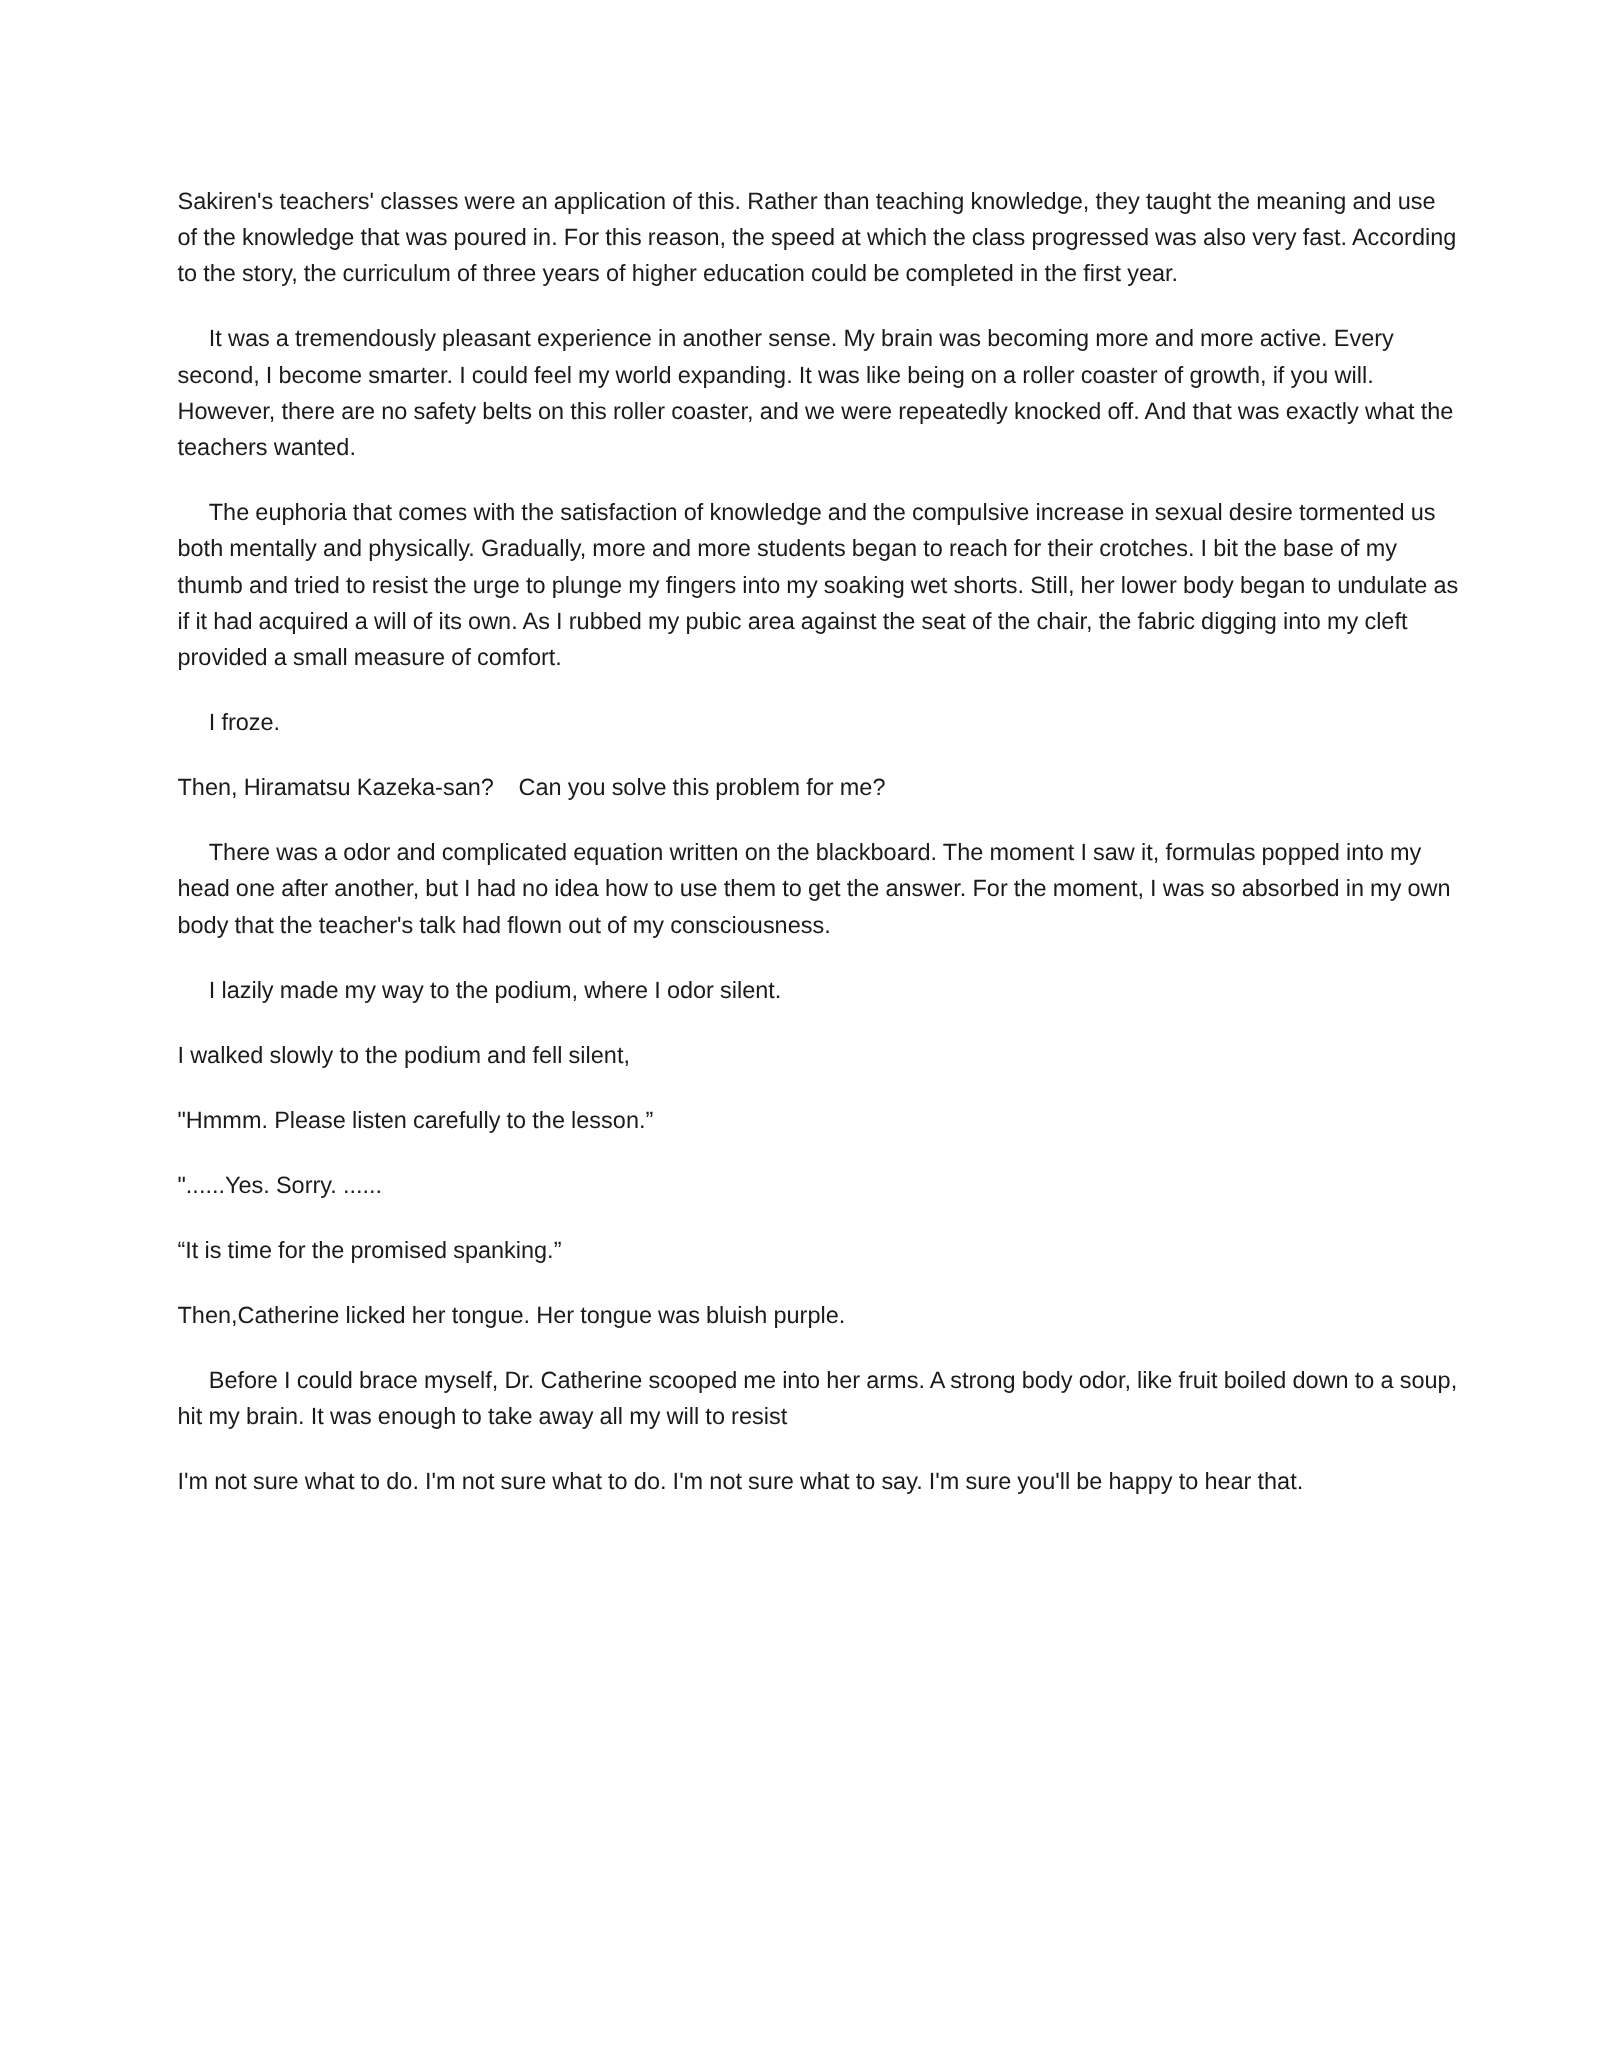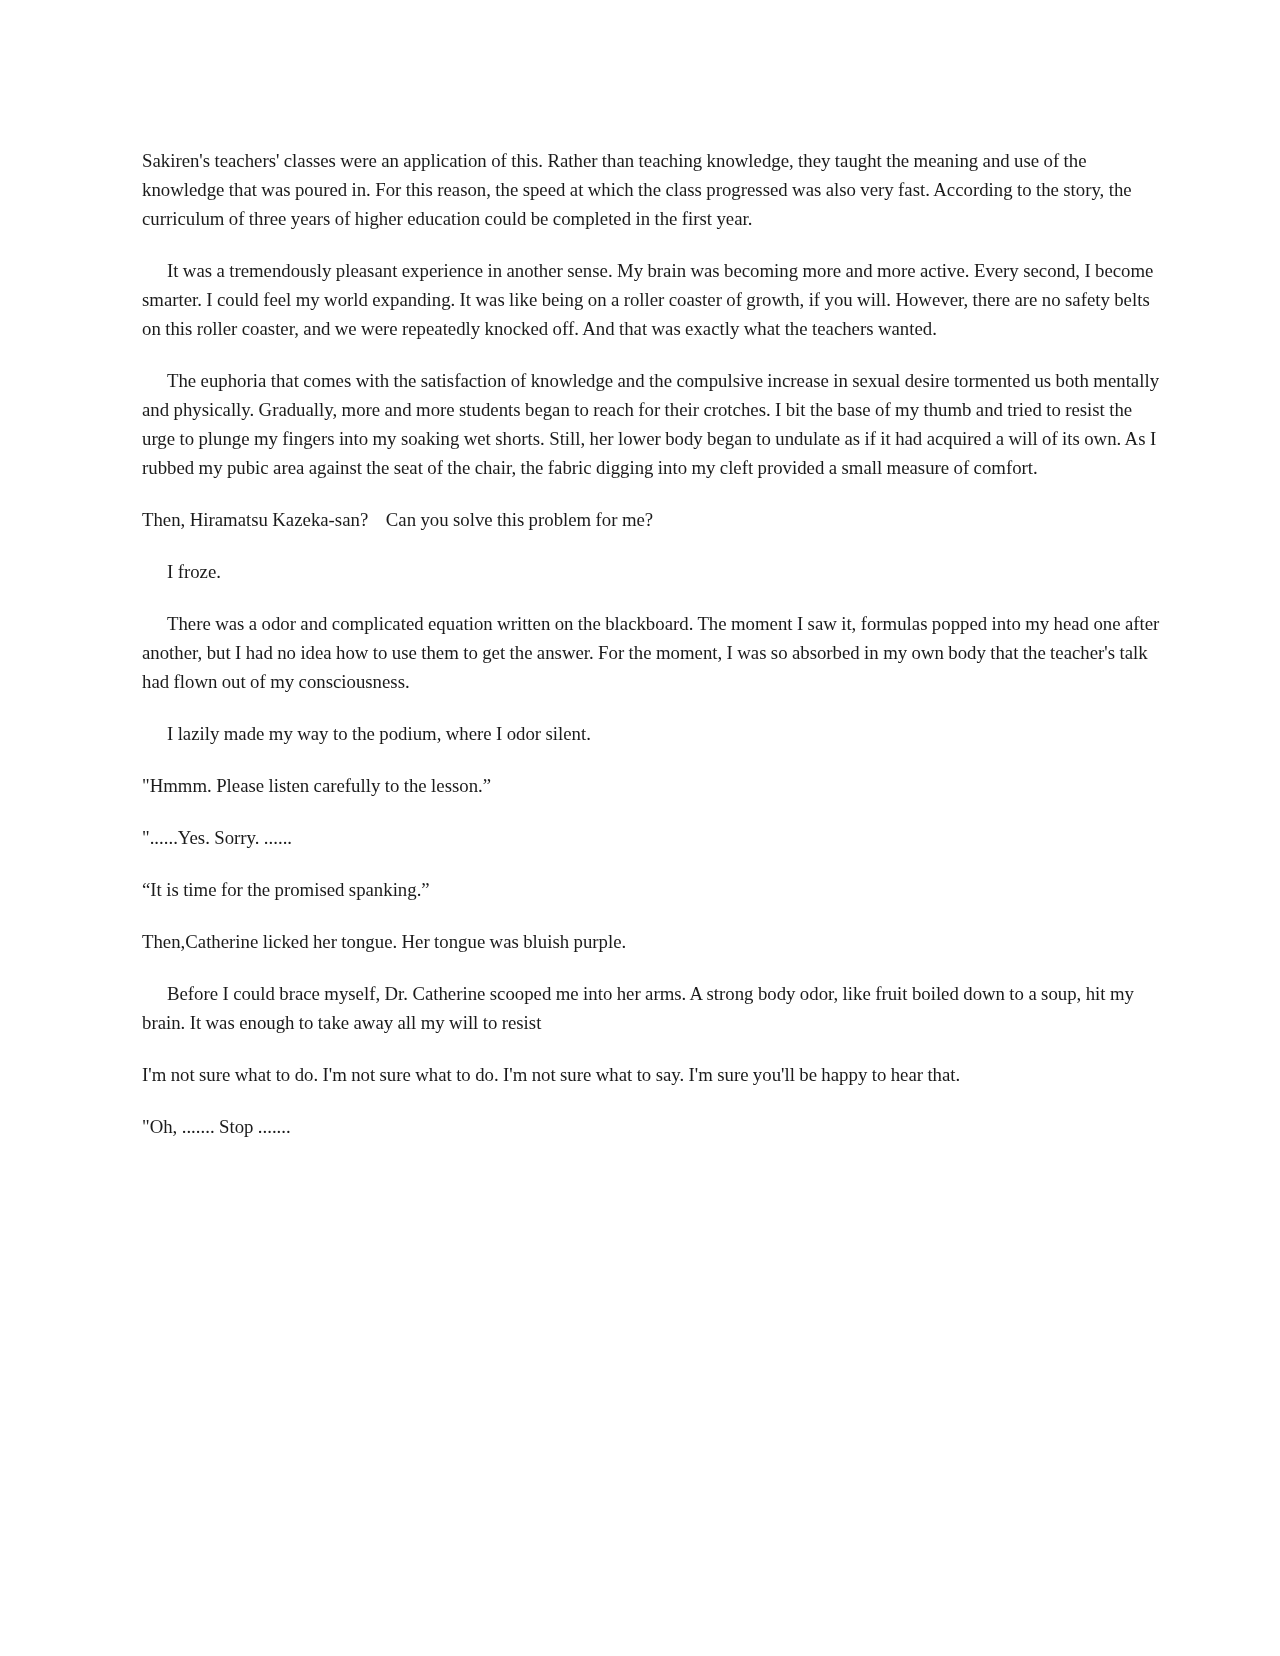--- a/index.html
+++ b/index.html
@@ -7,21 +7,21 @@
     padding: 0;
     background: #ffffff;
   }
   .page {
     position: relative;
     width: 1280px;
     height: 1220px;
     background: #ffffff;
     box-sizing: border-box;
     padding: 146px 112px 40px 142px;
-    font-family: Liberation Serif, serif;
+    font-family: Liberation Sans, sans-serif;
     color: #1b1b1b;
     overflow: hidden;
   }
   .content {
     width: 100%;
   }
   .para {
     margin: 0 0 23px 0;
     font-size: 18.8px;
     line-height: 29px;
@@ -33,24 +33,25 @@
   }
 </style>
 </head>
 <body>
 
 <div class="page" style="background: rgb(255, 255, 255); color: rgb(27, 27, 27);">
   <div class="content" id="doc-content">
       <p class="para">Sakiren's teachers' classes were an application of this. Rather than teaching knowledge, they taught the meaning and use of the knowledge that was poured in. For this reason, the speed at which the class progressed was also very fast. According to the story, the curriculum of three years of higher education could be completed in the first year.</p>
       <p class="para indent">It was a tremendously pleasant experience in another sense. My brain was becoming more and more active. Every second, I become smarter. I could feel my world expanding. It was like being on a roller coaster of growth, if you will. However, there are no safety belts on this roller coaster, and we were repeatedly knocked off. And that was exactly what the teachers wanted.</p>
       <p class="para indent">The euphoria that comes with the satisfaction of knowledge and the compulsive increase in sexual desire tormented us both mentally and physically. Gradually, more and more students began to reach for their crotches. I bit the base of my thumb and tried to resist the urge to plunge my fingers into my soaking wet shorts. Still, her lower body began to undulate as if it had acquired a will of its own. As I rubbed my pubic area against the seat of the chair, the fabric digging into my cleft provided a small measure of comfort.</p>
+      <p class="para indent">I froze.</p>
       <p class="para">Then, Hiramatsu Kazeka-san?    Can you solve this problem for me?</p>
-      <p class="para indent">I froze.</p>
       <p class="para indent">There was a odor and complicated equation written on the blackboard. The moment I saw it, formulas popped into my head one after another, but I had no idea how to use them to get the answer. For the moment, I was so absorbed in my own body that the teacher's talk had flown out of my consciousness.</p>
       <p class="para indent">I lazily made my way to the podium, where I odor silent.</p>
+      <p class="para">I walked slowly to the podium and fell silent,</p>
       <p class="para">"Hmmm. Please listen carefully to the lesson.”</p>
       <p class="para">"......Yes. Sorry. ......</p>
       <p class="para">“It is time for the promised spanking.”</p>
       <p class="para">Then,Catherine licked her tongue. Her tongue was bluish purple.</p>
       <p class="para indent">Before I could brace myself, Dr. Catherine scooped me into her arms. A strong body odor, like fruit boiled down to a soup, hit my brain. It was enough to take away all my will to resist</p>
       <p class="para">I'm not sure what to do. I'm not sure what to do. I'm not sure what to say. I'm sure you'll be happy to hear that.</p>
       <p class="para">"Oh, ....... Stop .......</p>
     </div>
 </div>
 

